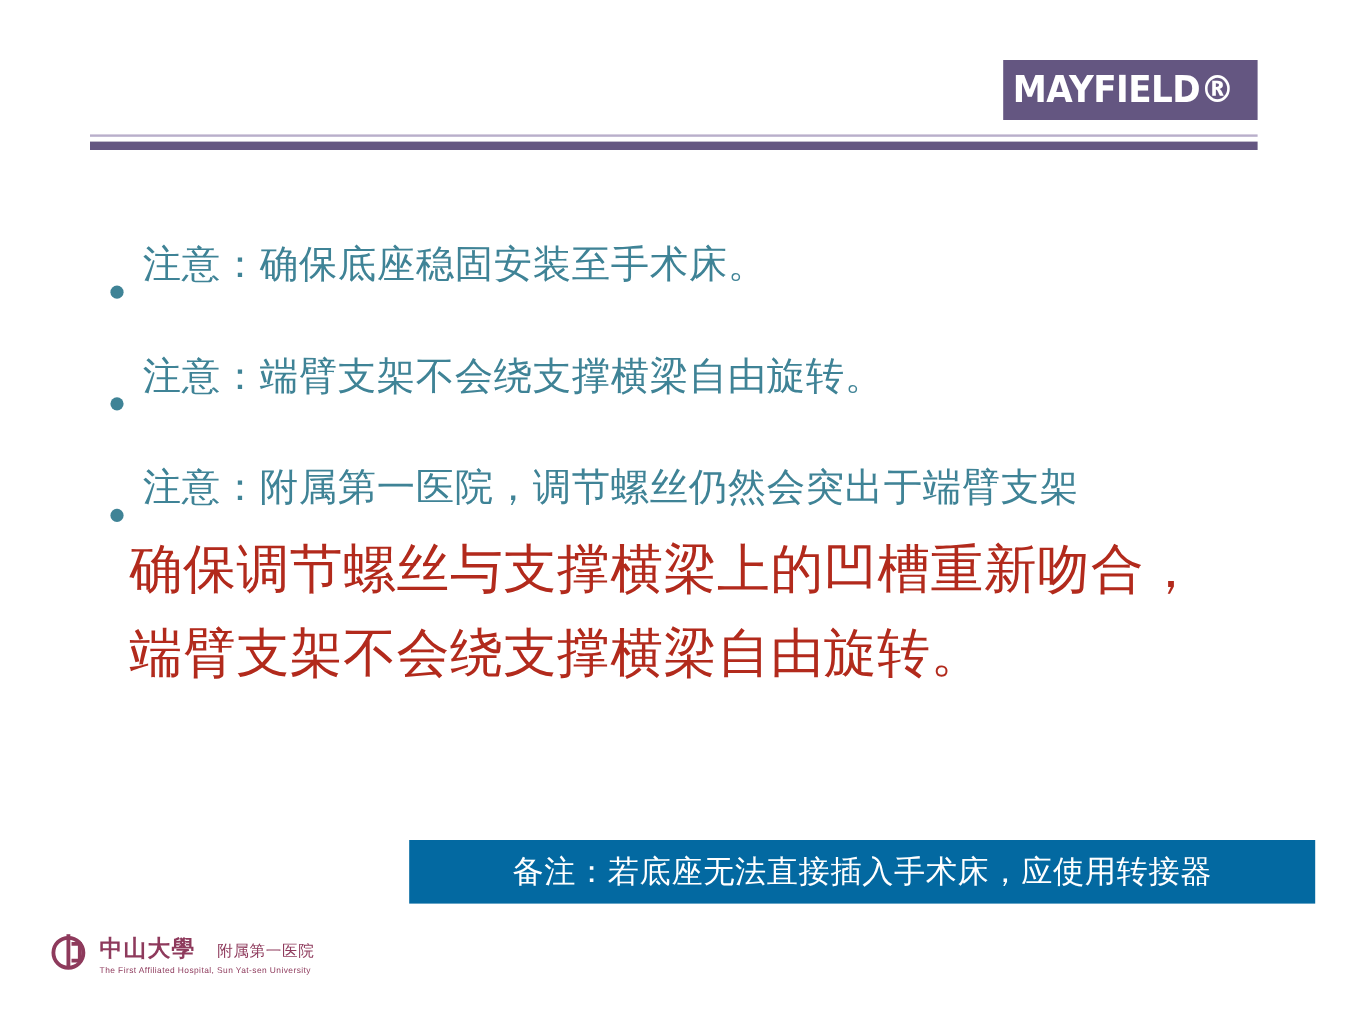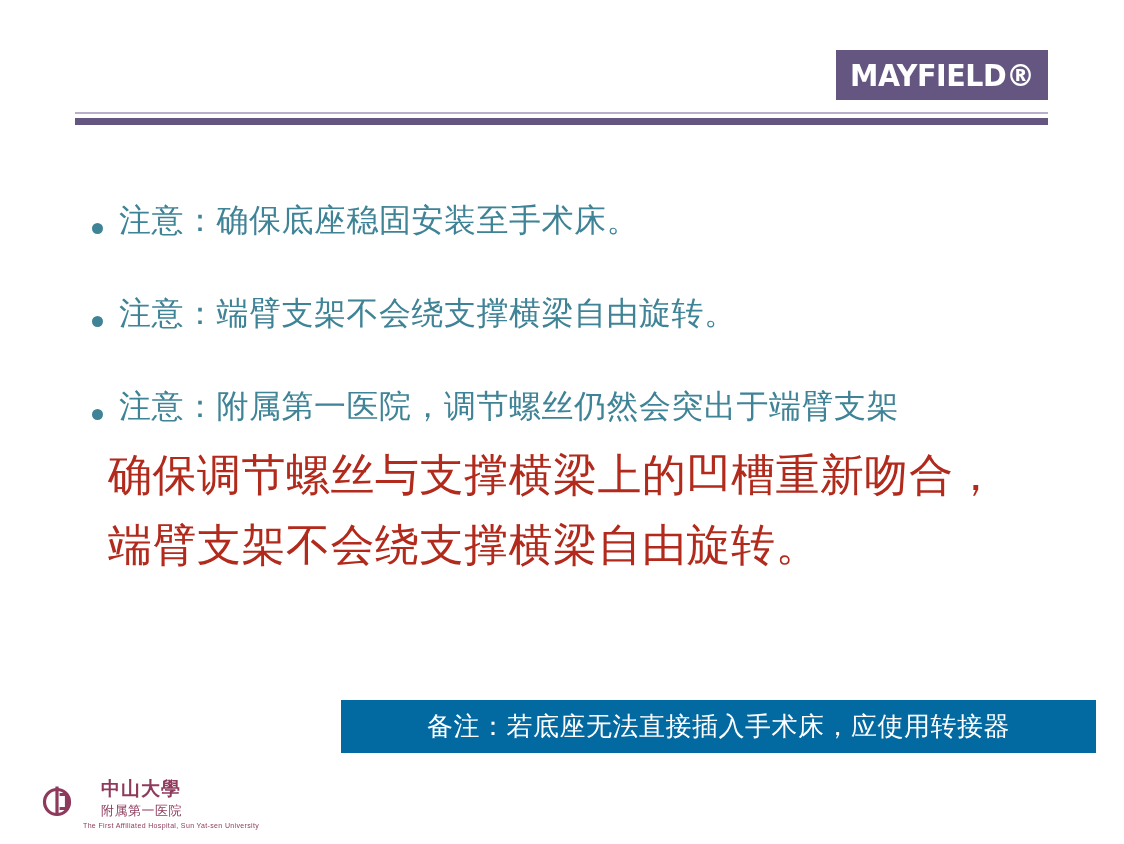--- a/index.html
+++ b/index.html
@@ -22,21 +22,21 @@
   
   #brand-box {
     position: absolute;
     left: 836px;
     top: 50px;
     width: 212px;
     height: 50px;
     background: #645681;
     display: flex;
     align-items: center;
-    justify-content: center;
+    justify-content: flex-start;
   }
   #brand-text {
     color: #ffffff;
     font-family: "DejaVu Sans", sans-serif;
     font-weight: bold;
     font-size: 31px;
     letter-spacing: -0.5px;
     line-height: 1;
     transform: scaleX(0.92);
     white-space: nowrap;
@@ -62,21 +62,21 @@
 
   
   #bullet-list {
     position: absolute;
     left: 92px;
     top: 192px;
     width: 930px;
   }
   .bullet-row {
     display: flex;
-    align-items: center;
+    align-items: flex-end;
     margin-bottom: 36px;
   }
   .bullet-dot {
     flex: 0 0 auto;
     width: 11px;
     height: 11px;
     border-radius: 50%;
     background: #3f8396;
     margin-top: 17px;
     margin-right: 16px;
@@ -137,21 +137,20 @@
   }
   #logo-words {
     display: flex;
     flex-direction: column;
     justify-content: center;
   }
   #logo-cn-row {
     display: flex;
     align-items: baseline;
     white-space: nowrap;
-    flex-direction: column;
   }
   #logo-cn-main {
     color: #8e3a5c;
     font-size: 19px;
     font-weight: bold;
     font-family: "DejaVu Sans", serif;
     letter-spacing: 1px;
   }
   #logo-cn-sub {
     color: #8e3a5c;

